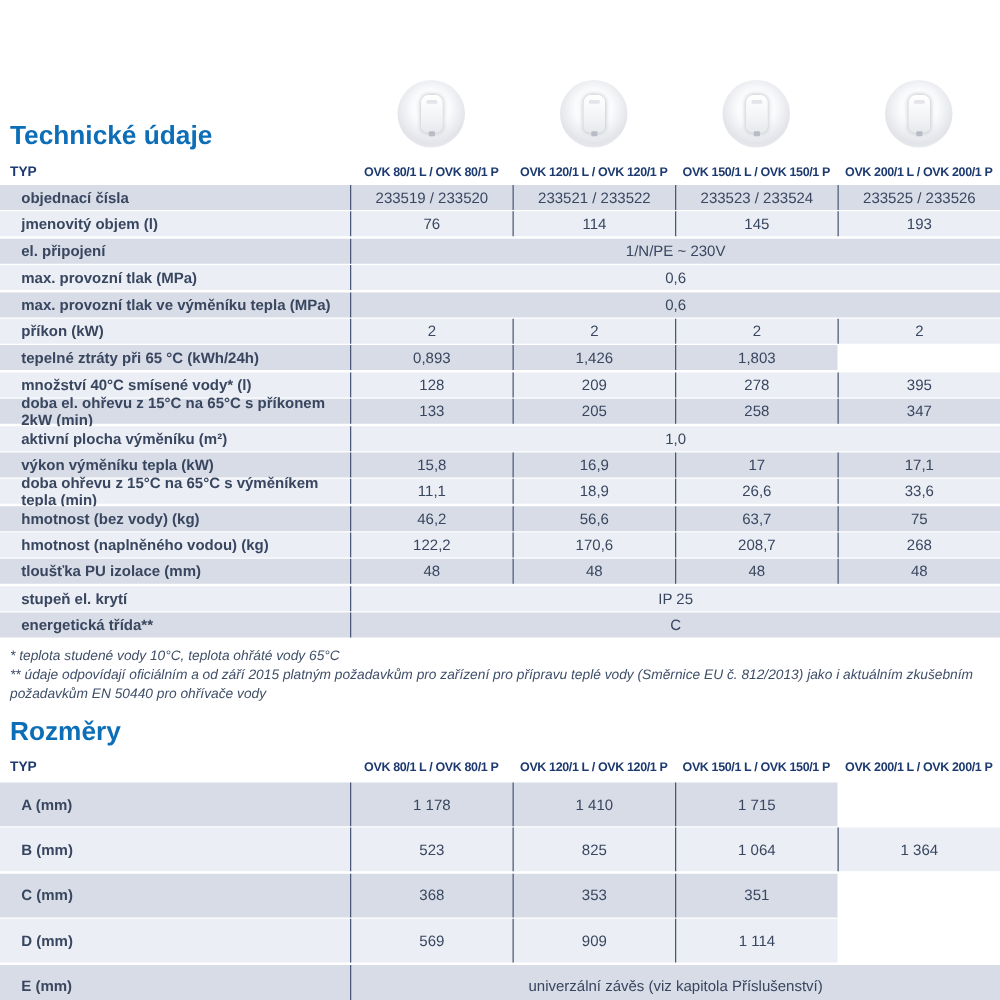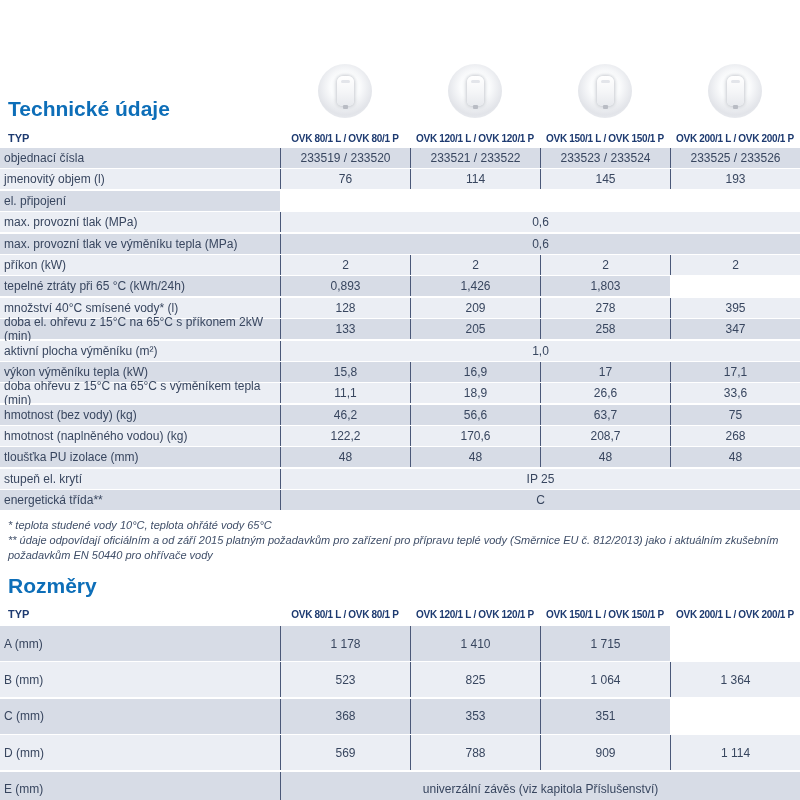--- a/index.html
+++ b/index.html
@@ -45,22 +45,22 @@
     letter-spacing:-0.3px;white-space:nowrap;overflow:visible;
   }
 
   
   .tbl{left:0;width:800px;display:flex;flex-direction:column;gap:1.4px;}
   .row{display:flex;height:20px;}
   .tbl.dim .row{height:35px;}
   .row.dark  > div{background:#d7dce6;}
   .row.light > div{background:#ebeef4;}
   .row .label{
-    width:280px;box-sizing:border-box;padding-left:4px;
-    display:flex;align-items:center;font-size:12px;color:#38465f;
+    width:280px;box-sizing:border-box;padding-left:17px;
+    display:flex;align-items:center;font-size:12px;color:#38465f;font-weight:bold;
   }
   .row .cell{
     width:130px;box-sizing:border-box;border-left:1px solid #4a5878;
     display:flex;align-items:center;justify-content:center;
     font-size:12px;color:#38465f;
   }
   .row .cell.span{width:520px;}
 
   .footnotes{left:8px;width:772px;color:#3f4e68;}
   .footnote{font-style:italic;font-size:11px;line-height:15px;margin:0;}
@@ -101,20 +101,21 @@
     </div>
     <div class="row light">
       <div class="label">jmenovitý objem (l)</div>
       <div class="cell">76</div>
       <div class="cell">114</div>
       <div class="cell">145</div>
       <div class="cell">193</div>
     </div>
     <div class="row dark">
       <div class="label">el. připojení</div>
+      <div class="cell span">1/N/PE ~ 230V</div>
     </div>
     <div class="row light">
       <div class="label">max. provozní tlak (MPa)</div>
       <div class="cell span">0,6</div>
     </div>
     <div class="row dark">
       <div class="label">max. provozní tlak ve výměníku tepla (MPa)</div>
       <div class="cell span">0,6</div>
     </div>
     <div class="row light">
@@ -224,21 +225,20 @@
     </div>
     <div class="row dark">
       <div class="label">C (mm)</div>
       <div class="cell">368</div>
       <div class="cell">353</div>
       <div class="cell">351</div>
     </div>
     <div class="row light">
       <div class="label">D (mm)</div>
       <div class="cell">569</div>
-      <div class="cell">788</div>
       <div class="cell">909</div>
       <div class="cell">1 114</div>
     </div>
     <div class="row dark">
       <div class="label">E (mm)</div>
       <div class="cell span">univerzální závěs (viz kapitola Příslušenství)</div>
     </div>
   </div>
 
 </body></html>

